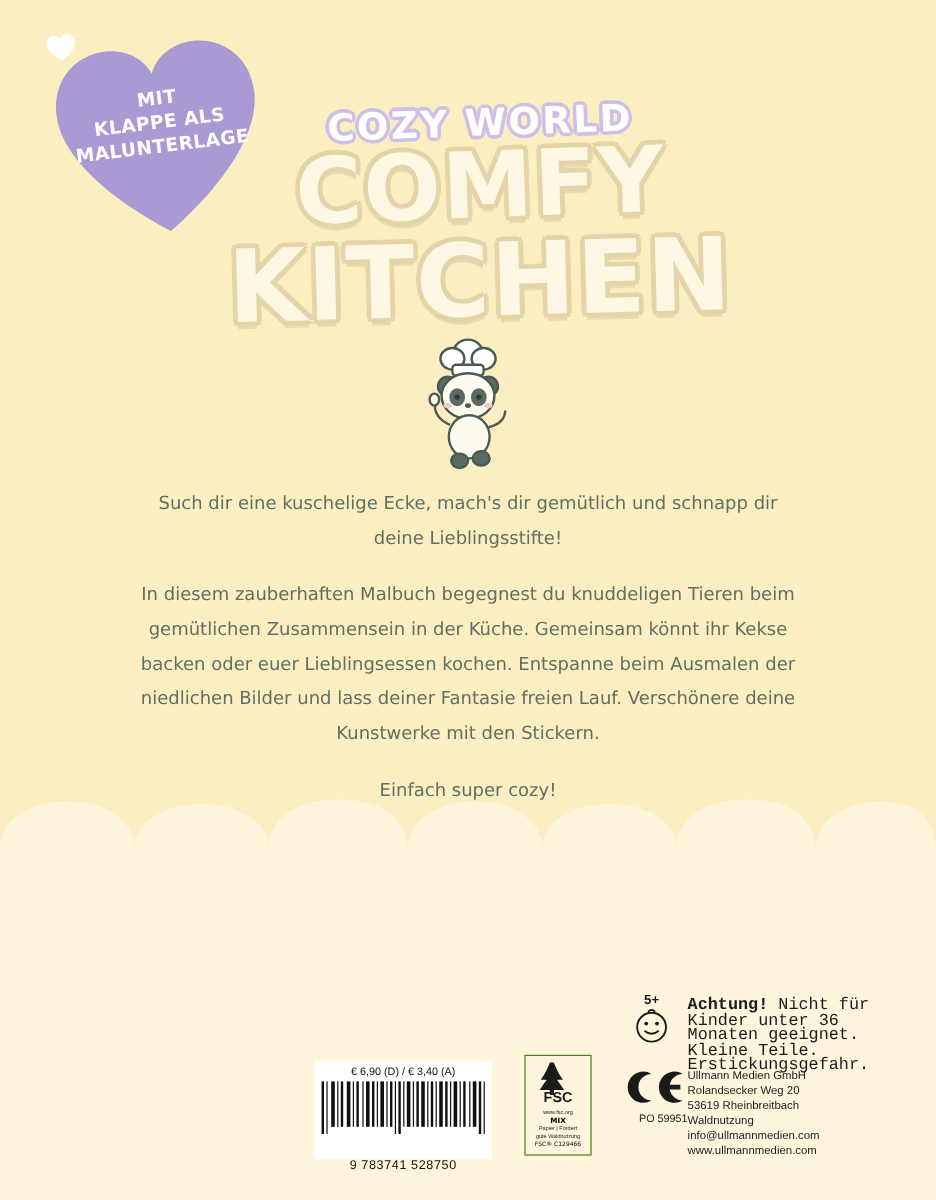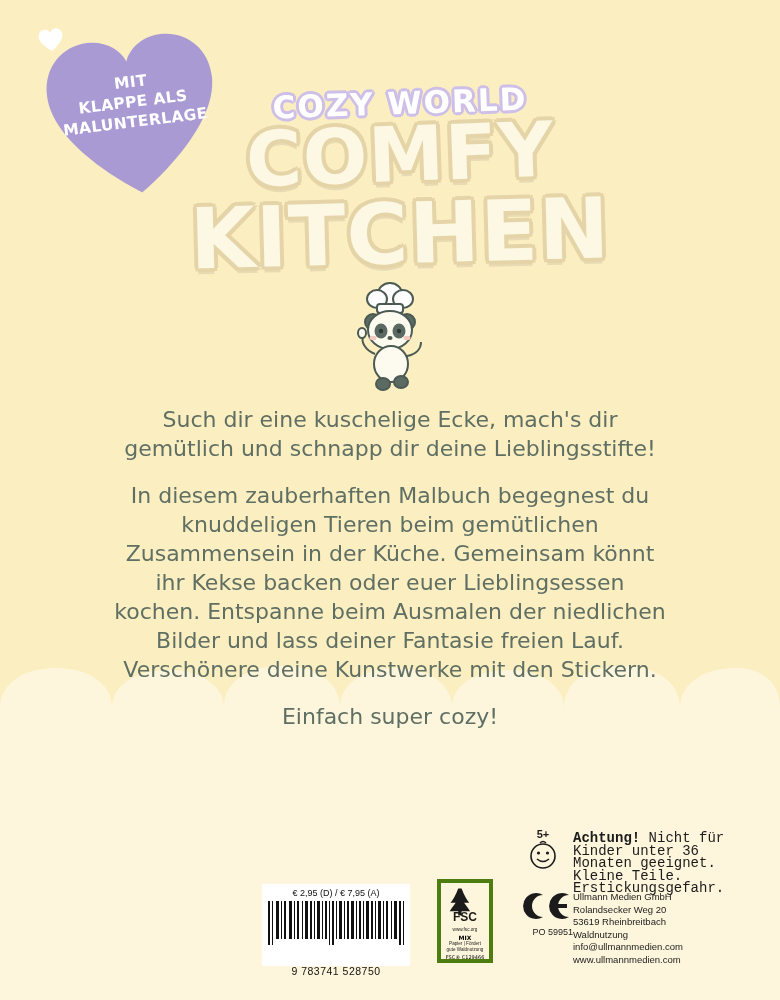--- a/index.html
+++ b/index.html
@@ -142,21 +142,21 @@
 
   
   .blurb {
     position: absolute;
     left: 110px;
     top: 405px;
     width: 560px;
     text-align: center;
     color: #5f6f63;
     font-family: "DejaVu Sans", sans-serif;
-    font-size: 22px;
+    font-size: 15px;
     line-height: 29px;
   }
   .blurb p {
     margin: 0 0 18px 0;
   }
   .blurb p:last-child {
     margin-bottom: 12px;
   }
 
   
@@ -190,21 +190,21 @@
     letter-spacing: 0.5px;
     margin-top: 20px;
   }
 
   .fsc-box {
     position: absolute;
     left: 437px;
     top: 879px;
     width: 56px;
     height: 84px;
-    border: 4px solid #4d7c0f;
+    border: 1px solid #4d7c0f;
     box-sizing: border-box;
     background: #fdf6dc;
     padding: 2px;
   }
   .fsc-logo {
     display: block;
     margin: 0 auto;
   }
   .fsc-txt {
     font-family: "Liberation Sans", sans-serif;
@@ -347,21 +347,21 @@
     <ellipse cx="66" cy="104" rx="7" ry="6" fill="#5b6a62" stroke="#4b5a52" stroke-width="2"></ellipse>
   </svg>
 
   <div class="blurb">
     <p>Such dir eine kuschelige Ecke, mach's dir gemütlich und schnapp dir deine Lieblingsstifte!</p>
     <p>In diesem zauberhaften Malbuch begegnest du knuddeligen Tieren beim gemütlichen Zusammensein in der Küche. Gemeinsam könnt ihr Kekse backen oder euer Lieblingsessen kochen. Entspanne beim Ausmalen der niedlichen Bilder und lass deiner Fantasie freien Lauf. Verschönere deine Kunstwerke mit den Stickern.</p>
     <p>Einfach super cozy!</p>
   </div>
 
   <div class="barcode-box">
-    <div class="price-line">€ 2,95 (D) / € 7,95 (A)</div>
+    <div class="price-line">€ 6,90 (D) / € 3,40 (A)</div>
     <svg class="bars" viewBox="0 0 140 44" preserveAspectRatio="none">
       <g fill="#111111">
         <rect x="2" y="0" width="2" height="44"></rect>
           <rect x="6" y="0" width="1" height="44"></rect>
         <rect x="10" y="0" width="3" height="38"></rect>
           <rect x="15" y="0" width="1" height="38"></rect>
         <rect x="18" y="0" width="2" height="38"></rect>
           <rect x="23" y="0" width="3" height="38"></rect>
         <rect x="28" y="0" width="1" height="38"></rect>
           <rect x="31" y="0" width="2" height="38"></rect>

